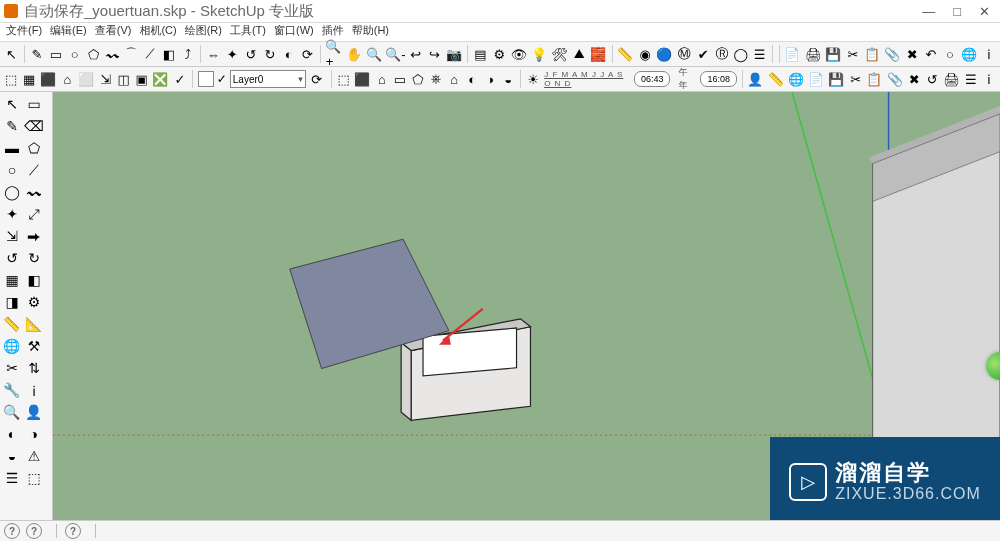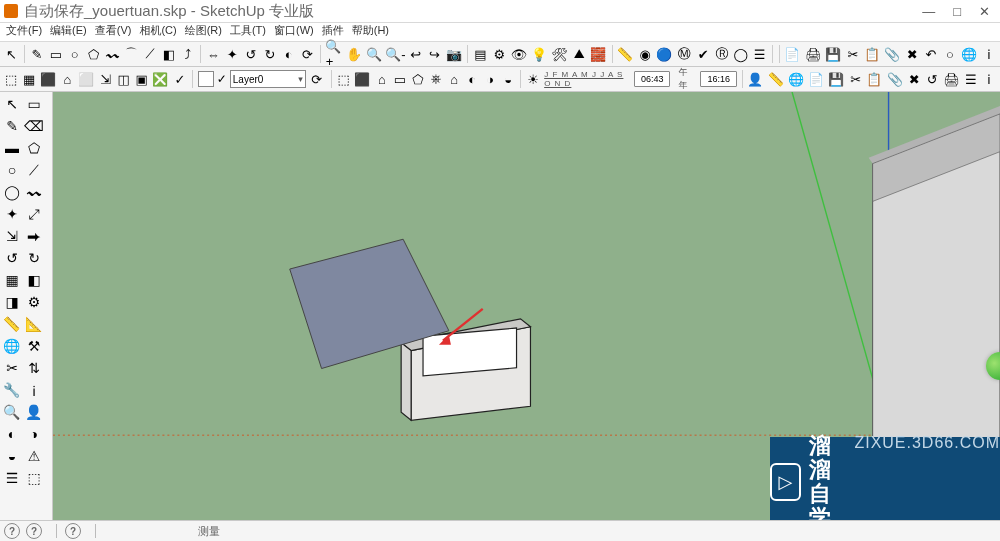--- a/index.html
+++ b/index.html
@@ -9,29 +9,29 @@
   .win-btns{display:flex;gap:18px;margin-right:6px;color:#555;font-size:13px}
   .win-btns span{cursor:pointer}
   .menubar{height:18px;background:#fff;display:flex;align-items:flex-start;padding:0 4px;gap:4px;border-bottom:1px solid #d9d9d9;font-size:11px;color:#333}
   .menubar span{padding:0 2px;cursor:pointer}
   .toolbar{height:24px;background:#f5f5f5;border-bottom:1px solid #c9c9c9;display:flex;align-items:center;padding:0 4px;gap:4px}
   .tb-ico{width:18px;height:18px;display:flex;align-items:center;justify-content:center;font-size:13px;cursor:pointer;border-radius:2px}
   .sep{width:1px;height:18px;background:#ccc;margin:0 1px}
   .layer-box{display:flex;align-items:center;gap:2px}
   .layer-select{height:16px;width:70px;font-size:10px;border:1px solid #888;background:#fff;padding:0 2px;display:flex;align-items:center;justify-content:space-between}
   .layer-select::after{content:"▾";font-size:9px;color:#555}
-  .time-pill{display:inline-flex;align-items:center;height:14px;border:1px solid #888;border-radius:1px;padding:0 6px;font-size:9px;background:#fff}
+  .time-pill{display:inline-flex;align-items:center;height:14px;border:1px solid #888;border-radius:7px;padding:0 6px;font-size:9px;background:#fff}
   .main{position:relative;height:435px;display:flex}
   .side{width:48px;background:#f5f5f5;border-right:1px solid #c9c9c9;display:flex;flex-wrap:wrap;align-content:flex-start;padding:2px;gap:2px}
   .side .tb-ico{width:20px;height:20px;font-size:14px}
   .viewport{flex:1;position:relative;background:#8fb08b;overflow:hidden}
   .viewport svg{position:absolute;inset:0}
   .watermark{position:absolute;right:0;bottom:0;width:230px;height:90px;background:#0f4a76;color:#fff;display:flex;align-items:center;justify-content:center;gap:8px}
   .watermark .play{width:34px;height:34px;border:2px solid #fff;border-radius:6px;display:flex;align-items:center;justify-content:center;font-size:18px}
-  .watermark .txt{display:flex;flex-direction:row;line-height:1.1}
+  .watermark .txt{display:flex;flex-direction:column;line-height:1.1}
   .watermark .txt .big{font-size:22px;font-weight:700;letter-spacing:2px}
   .watermark .txt .small{font-size:16px;letter-spacing:1px;color:#c3d7e6}
   .status{position:absolute;bottom:0;left:0;right:0;height:20px;background:#f5f5f5;border-top:1px solid #c9c9c9;display:flex;align-items:center;padding:0 4px;font-size:11px;color:#444}
   .status .q{width:14px;height:14px;border:1px solid #888;border-radius:50%;display:inline-flex;align-items:center;justify-content:center;margin-right:6px;font-size:10px;font-weight:700;color:#666}
   .status .hint{flex:1}
   .status .right{width:210px;text-align:center;color:#666}
   .divider{width:1px;height:14px;background:#bbb;margin:0 8px}
   .green-bubble{position:absolute;right:0;top:260px;width:14px;height:28px;border-radius:14px 0 0 14px;background:radial-gradient(circle at 60% 40%,#9de26f,#3db23a);box-shadow:0 0 4px rgba(0,0,0,.25)}
 </style>
 </head>
@@ -147,21 +147,21 @@
     <div class="tb-ico">⎈</div>
     <div class="tb-ico">⌂</div>
     <div class="tb-ico">◐</div>
     <div class="tb-ico">◑</div>
     <div class="tb-ico">◒</div>
     <div class="sep"></div>
     <div class="tb-ico">☀</div>
     <span style="font-size: 8px; letter-spacing: 1px; color: rgb(85, 85, 85); text-decoration: underline;">J F M A M J J A S O N D</span>
     <span class="time-pill">06:43</span>
     <span style="font-size: 9px; margin: 12px 4px; color: rgb(85, 85, 85);">午年</span>
-    <span class="time-pill">16:16</span>
+    <span class="time-pill">16:08</span>
     <div class="sep"></div>
     <div class="tb-ico">👤</div>
     <div class="tb-ico">📏</div>
     <div class="tb-ico">🌐</div>
     <div class="tb-ico">📄</div>
     <div class="tb-ico">💾</div>
     <div class="tb-ico">✂</div>
     <div class="tb-ico">📋</div>
     <div class="tb-ico">📎</div>
     <div class="tb-ico">✖</div>
@@ -265,14 +265,13 @@
     </div>
   </div>
 </div>
 
 <div class="status">
   <span class="q">?</span>
   <span class="q">?</span>
   <span class="divider"></span>
   <span class="q">?</span>
   <span class="divider"></span>
-  <span class="right">测量</span>
 </div>
 
 </body></html>

